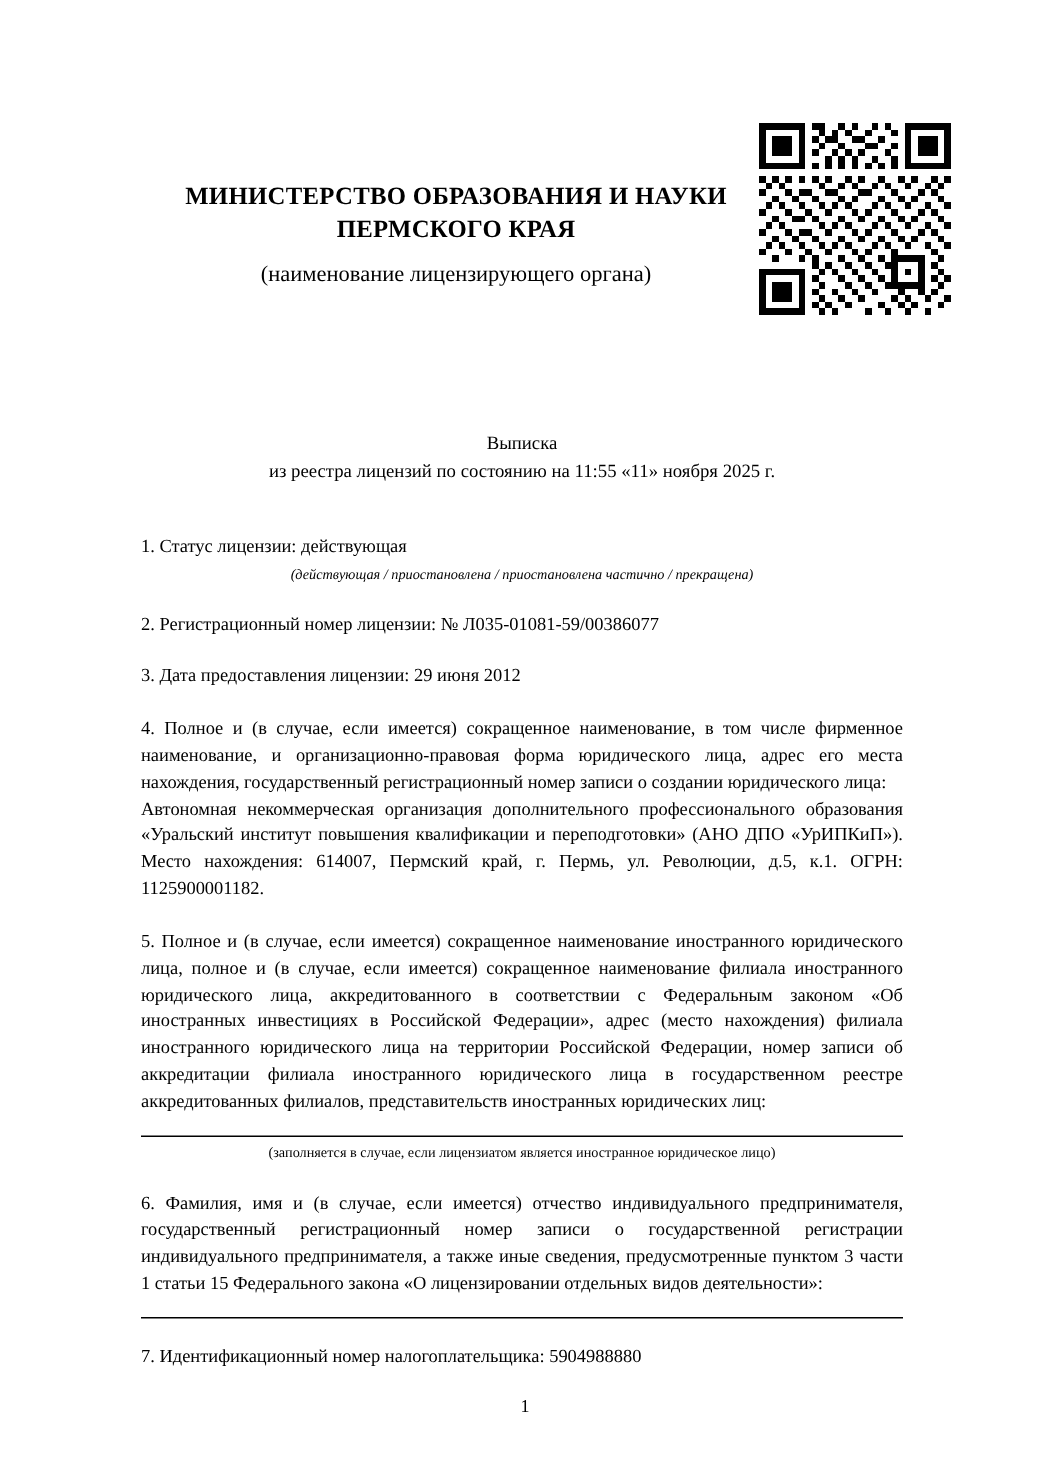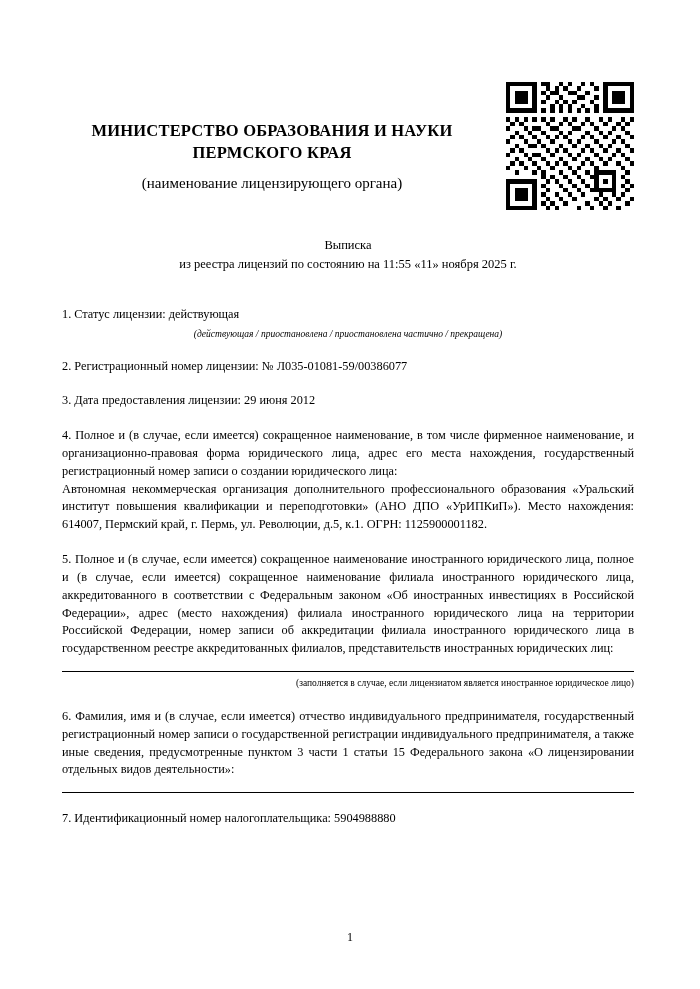--- a/index.html
+++ b/index.html
@@ -13,21 +13,21 @@
     font-family: "Liberation Serif", serif;
     color: #000000;
     position: relative;
     overflow: hidden;
   }
   .page {
     position: relative;
     width: 696px;
     height: 989px;
     box-sizing: border-box;
-    padding: 0 62px;
+    padding: 0 94px;
   }
 
   
   .qr-wrap {
     position: absolute;
     top: 82px;
     right: 62px;
     width: 128px;
     height: 128px;
   }
@@ -46,21 +46,21 @@
     line-height: 1.35;
     letter-spacing: 0.2px;
   }
   .org-caption {
     margin-top: 9px;
     font-size: 15px;
     line-height: 1.2;
   }
 
   .doc-title {
-    margin-top: 44px;
+    margin-top: 94px;
     text-align: center;
     font-size: 12.5px;
     line-height: 1.55;
   }
   .doc-title .line2 { display: block; }
 
   .body-block {
     margin-top: 32px;
   }
   .item {
@@ -79,21 +79,21 @@
     font-style: italic;
   }
   .note-wide { margin-top: 7px; }
   .rule {
     border: 0;
     border-top: 1px solid #000;
     margin: 13px 0 0 0;
     height: 0;
   }
   .after-rule-note {
-    text-align: right;
+    text-align: center;
     font-size: 9.5px;
     margin-top: 5px;
   }
 
   .page-number {
     position: absolute;
     bottom: 44px;
     left: 0;
     width: 700px;
     text-align: center;

